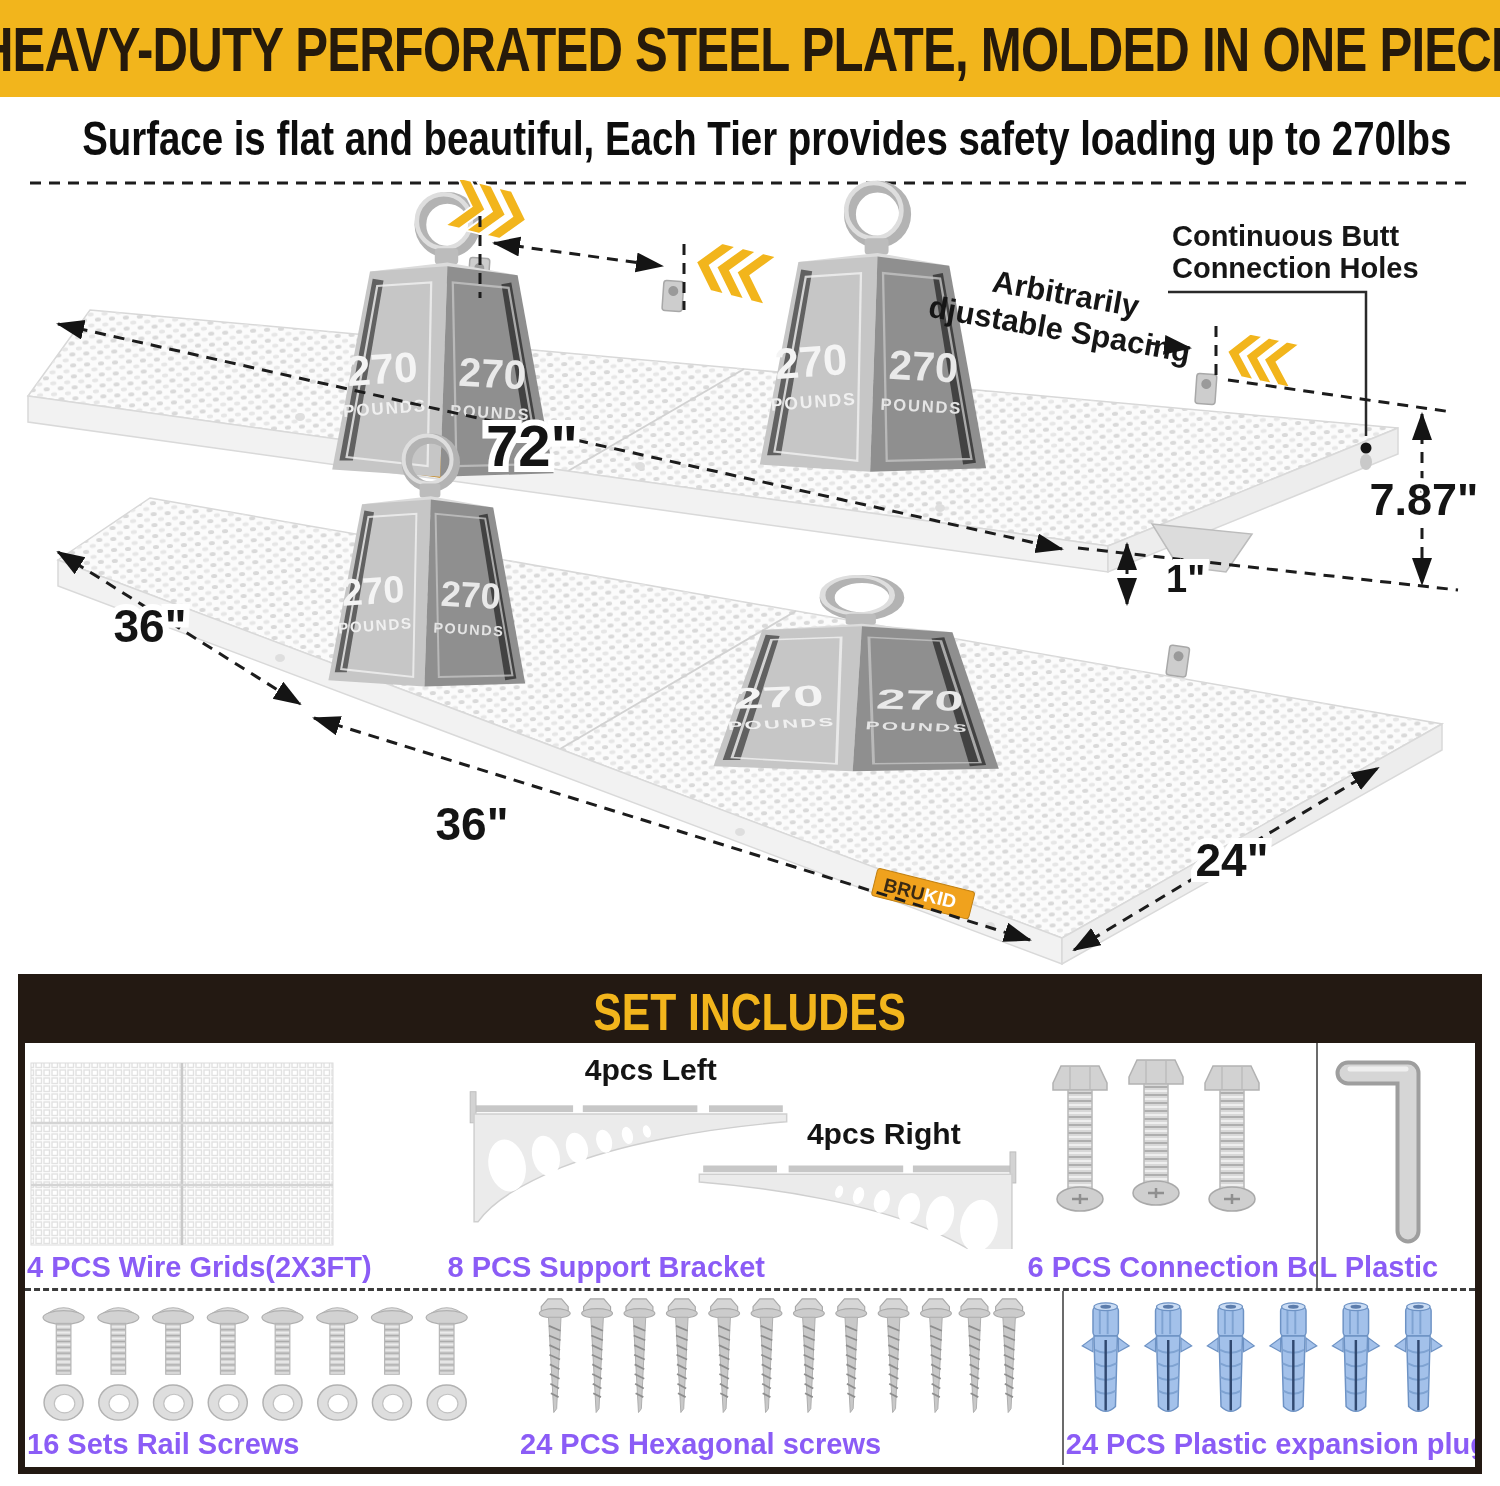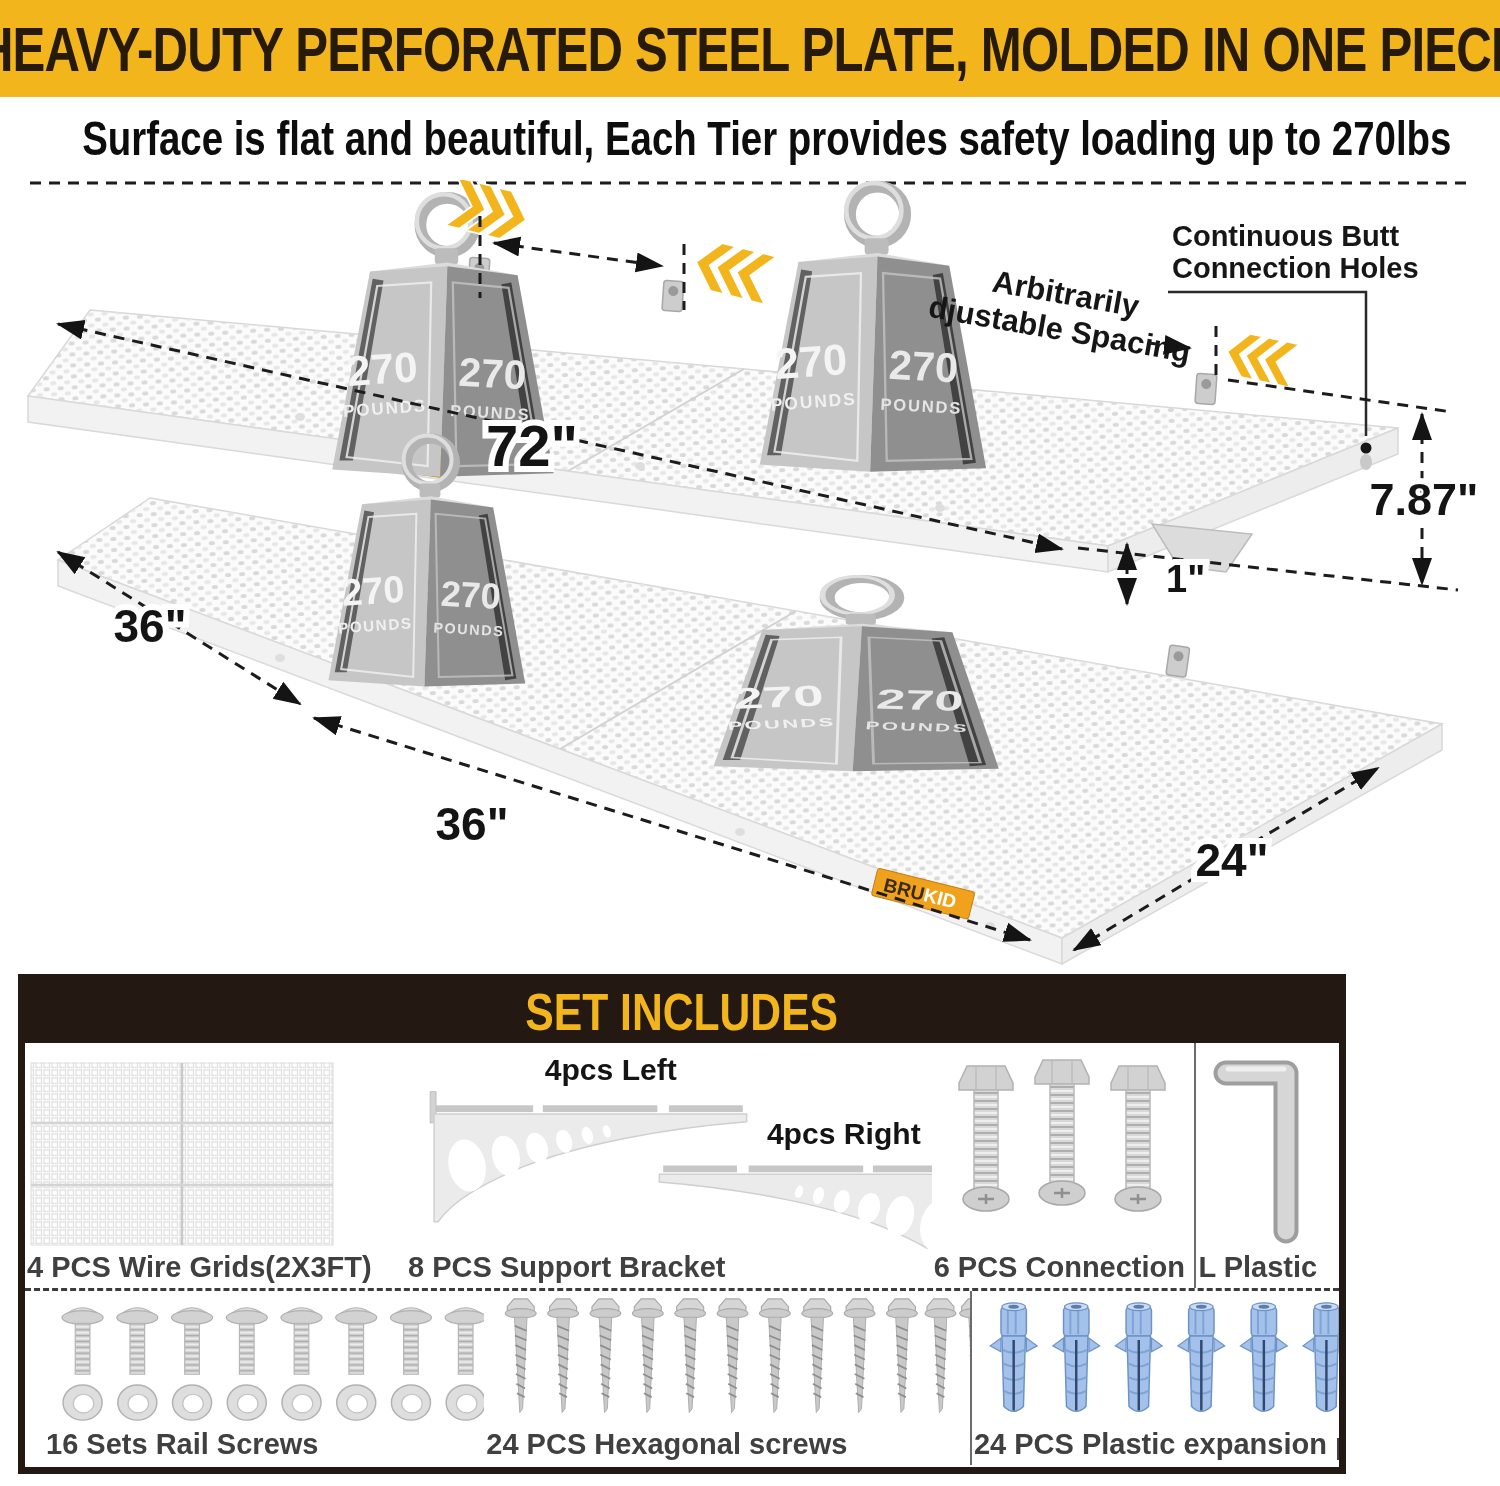--- a/index.html
+++ b/index.html
@@ -13,30 +13,30 @@
             display:flex;align-items:center;justify-content:center;margin-left:17px;}
   .subtitle .t{font-size:48px;font-weight:800;color:#0d0d0d;white-space:nowrap;
                transform:scaleX(0.8);transform-origin:center;}
   .illustration{position:absolute;top:180px;left:0;width:1500px;height:785px;}
   svg{font-family:"Liberation Sans",sans-serif;}
   .dim{font-weight:bold;fill:#141414;paint-order:stroke;stroke:#ffffff;stroke-width:12px;}
   .note{font-weight:bold;fill:#161616;}
   .dash{stroke:#1c1c1c;stroke-width:3;fill:none;stroke-dasharray:11 8;}
   .thin{stroke:#2a2a2a;stroke-width:2.5;fill:none;}
   
-  .set-box{position:absolute;top:974px;left:18px;width:1328px;height:500px;
+  .set-box{position:absolute;top:974px;left:18px;width:1464px;height:500px;
            border:7px solid #231912;background:#fff;box-sizing:border-box;}
   .set-header{height:62px;background:#231912;display:flex;align-items:center;justify-content:center;}
   .set-header .t{font-size:52px;font-weight:800;color:#F2B51C;white-space:nowrap;
                  transform:scaleX(0.82);transform-origin:center;}
   .row1{display:grid;grid-template-columns:29% 40% 20% 11%;height:245px;}
-  .row2{display:grid;grid-template-columns:34% 37.5% 28.5%;height:174px;border-top:3px dashed #3c3c3c;padding-left:19px;}
+  .row2{display:grid;grid-template-columns:34% 37.5% 28.5%;height:174px;border-top:3px dashed #3c3c3c;}
   .cell{display:flex;flex-direction:column;align-items:flex-start;justify-content:flex-end;
         padding:6px 2px 4px 2px;box-sizing:border-box;overflow:hidden;}
-  .cell .cap{font-size:29px;font-weight:700;color:#404040;margin-top:2px;white-space:nowrap;}
+  .cell .cap{font-size:29px;font-weight:700;color:#8b5cf6;margin-top:2px;white-space:nowrap;}
   .b-left{border-left:2px solid #6b6b6b;}
 </style>
 </head>
 <body>
 
 <div class="page">
 
   <div class="banner">
     <div class="t">HEAVY-DUTY PERFORATED STEEL PLATE, MOLDED IN ONE PIECE</div>
   </div>

